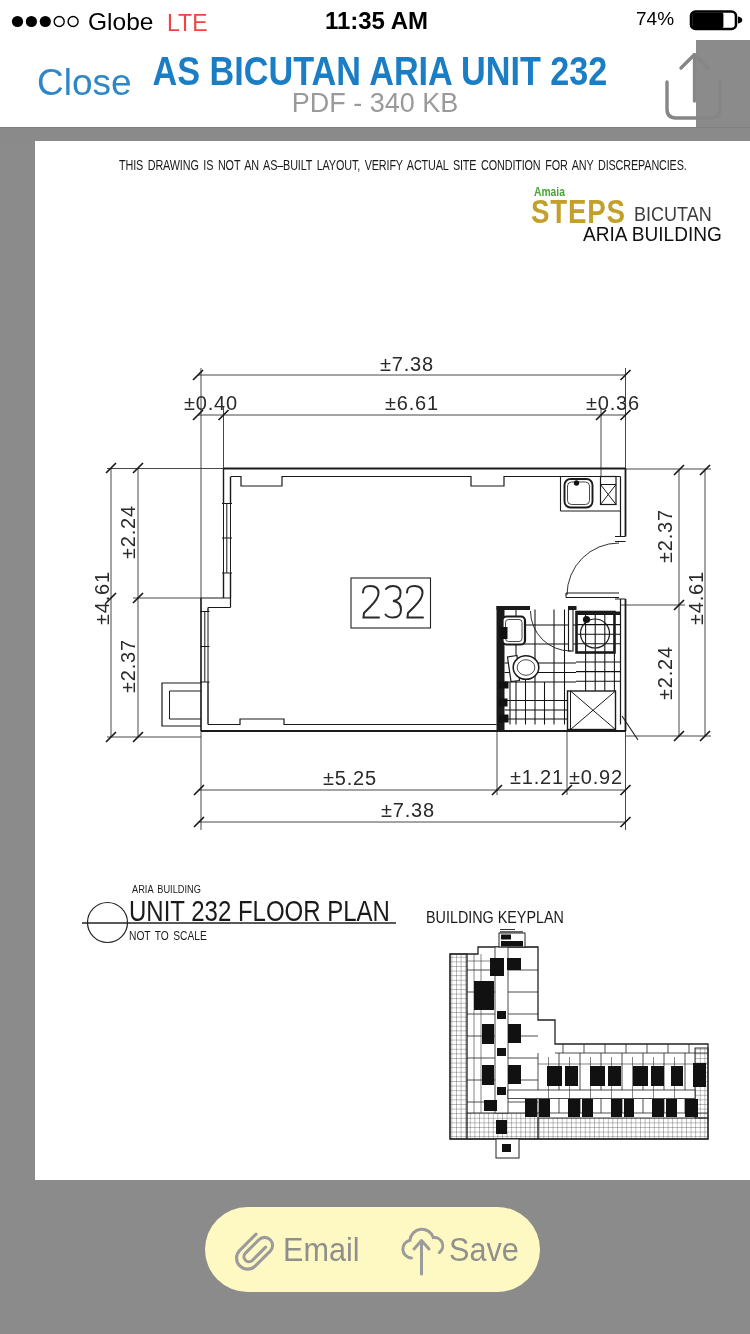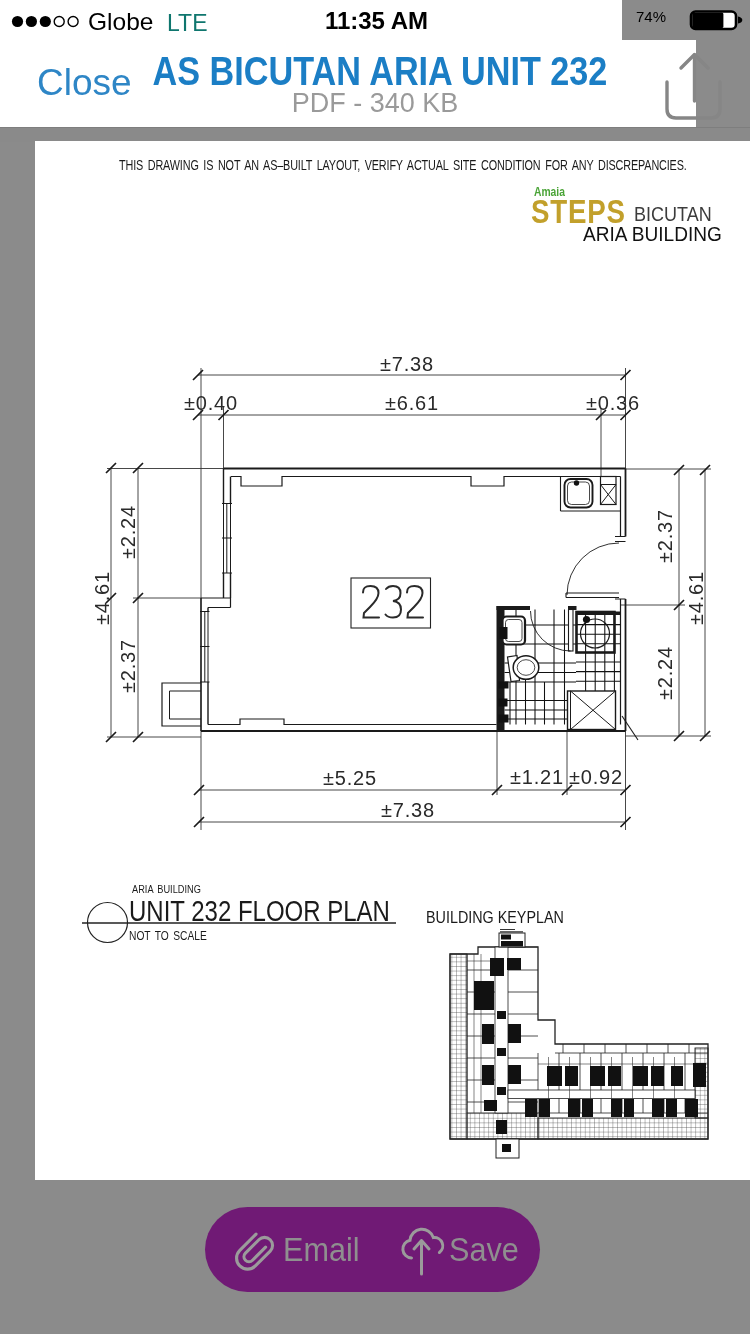--- a/index.html
+++ b/index.html
@@ -2,37 +2,37 @@
 <html><head>
 <meta charset="utf-8">
 <style>
   html,body{margin:0;padding:0;}
   body{width:750px;height:1334px;position:relative;background:#8b8b8b;font-family:"Liberation Sans",sans-serif;overflow:hidden;}
   .abs{position:absolute;}
 </style>
 </head>
 <body>
 
-<div class="abs" style="left:0;top:0;width:622px;height:40px;background:#fff;">
+<div class="abs" style="left:0;top:0;width:750px;height:40px;background:#fff;">
 
   <svg class="abs" style="left:0;top:0;" width="240" height="40">
     <circle cx="17.5" cy="21.5" r="5.6" fill="#000"></circle>
     <circle cx="31.4" cy="21.5" r="5.6" fill="#000"></circle>
     <circle cx="45.3" cy="21.5" r="5.6" fill="#000"></circle>
     <circle cx="59.2" cy="21.5" r="5" fill="none" stroke="#000" stroke-width="1.4"></circle>
     <circle cx="73.1" cy="21.5" r="5" fill="none" stroke="#000" stroke-width="1.4"></circle>
   </svg>
 
   <div class="abs" style="left:88px;top:7.5px;font-size:24.5px;color:#000;">Globe</div>
 
-  <div class="abs" style="left:167px;top:9.5px;font-size:23px;color:#0f766e;">LTE</div>
+  <div class="abs" style="left:167px;top:9.5px;font-size:23px;color:#ef4444;">LTE</div>
 
   <div class="abs" style="left:0;top:7px;width:753px;text-align:center;font-size:24px;font-weight:700;color:#000;">11:35 AM</div>
 
-  <div class="abs" style="left:636px;top:7.5px;font-size:15px;color:#000;">74%</div>
+  <div class="abs" style="left:636px;top:7.5px;font-size:19px;color:#000;">74%</div>
 
   <svg class="abs" style="left:688px;top:8px;" width="58" height="24">
     <rect x="3" y="3.5" width="45" height="17.5" rx="4.5" fill="#fff" stroke="#000" stroke-width="2.6"></rect>
     <rect x="4.2" y="4.6" width="31.2" height="15.3" rx="1.5" fill="#000"></rect>
     <path d="M50 8.5 q4.3 1 4.3 3.5 q0 2.5 -4.3 3.5 z" fill="#000"></path>
   </svg>
 </div>
 
 <div class="abs" style="left:0;top:40px;width:696px;height:87px;background:#fff;">
 
@@ -334,21 +334,21 @@
     <rect x="482" y="941" width="22" height="5.5" fill="#111"></rect>
 
     <path d="M481 929.5 H496 M481 931.8 H504" stroke="#333" stroke-width="1.2" fill="none"></path>
 
     <rect x="477" y="1139" width="23" height="19" fill="#fff" stroke="#222" stroke-width="1"></rect>
     <rect x="483" y="1144" width="9" height="8" fill="#111"></rect>
   </g>
 </svg>
 </div>
 
-<div class="abs" style="left:205px;top:1207px;width:335px;height:85px;background:#701a75;border-radius:43px;">
+<div class="abs" style="left:205px;top:1207px;width:335px;height:85px;background:#fef9c3;border-radius:43px;">
 
   <svg class="abs" style="left:24px;top:17px;" width="52" height="52" viewBox="0 0 52 52">
     <g transform="rotate(45 26 26)" fill="none" stroke="#9b9b9b" stroke-width="3.1" stroke-linecap="round">
       <path d="M18 16 a8 8 0 0 1 16 0 V37 a11 11 0 0 1 -22 0 V14 M18 16 V35 a5 5 0 0 0 10 0 V16.5" transform="translate(3.5 0)"></path>
     </g>
   </svg>
 
   <div class="abs" style="left:78px;top:22.5px;font-size:34px;color:#8f8f8f;transform:scaleX(0.9);transform-origin:left;">Email</div>
 
   <svg class="abs" style="left:190px;top:17px;" width="52" height="58" viewBox="0 0 52 58">

